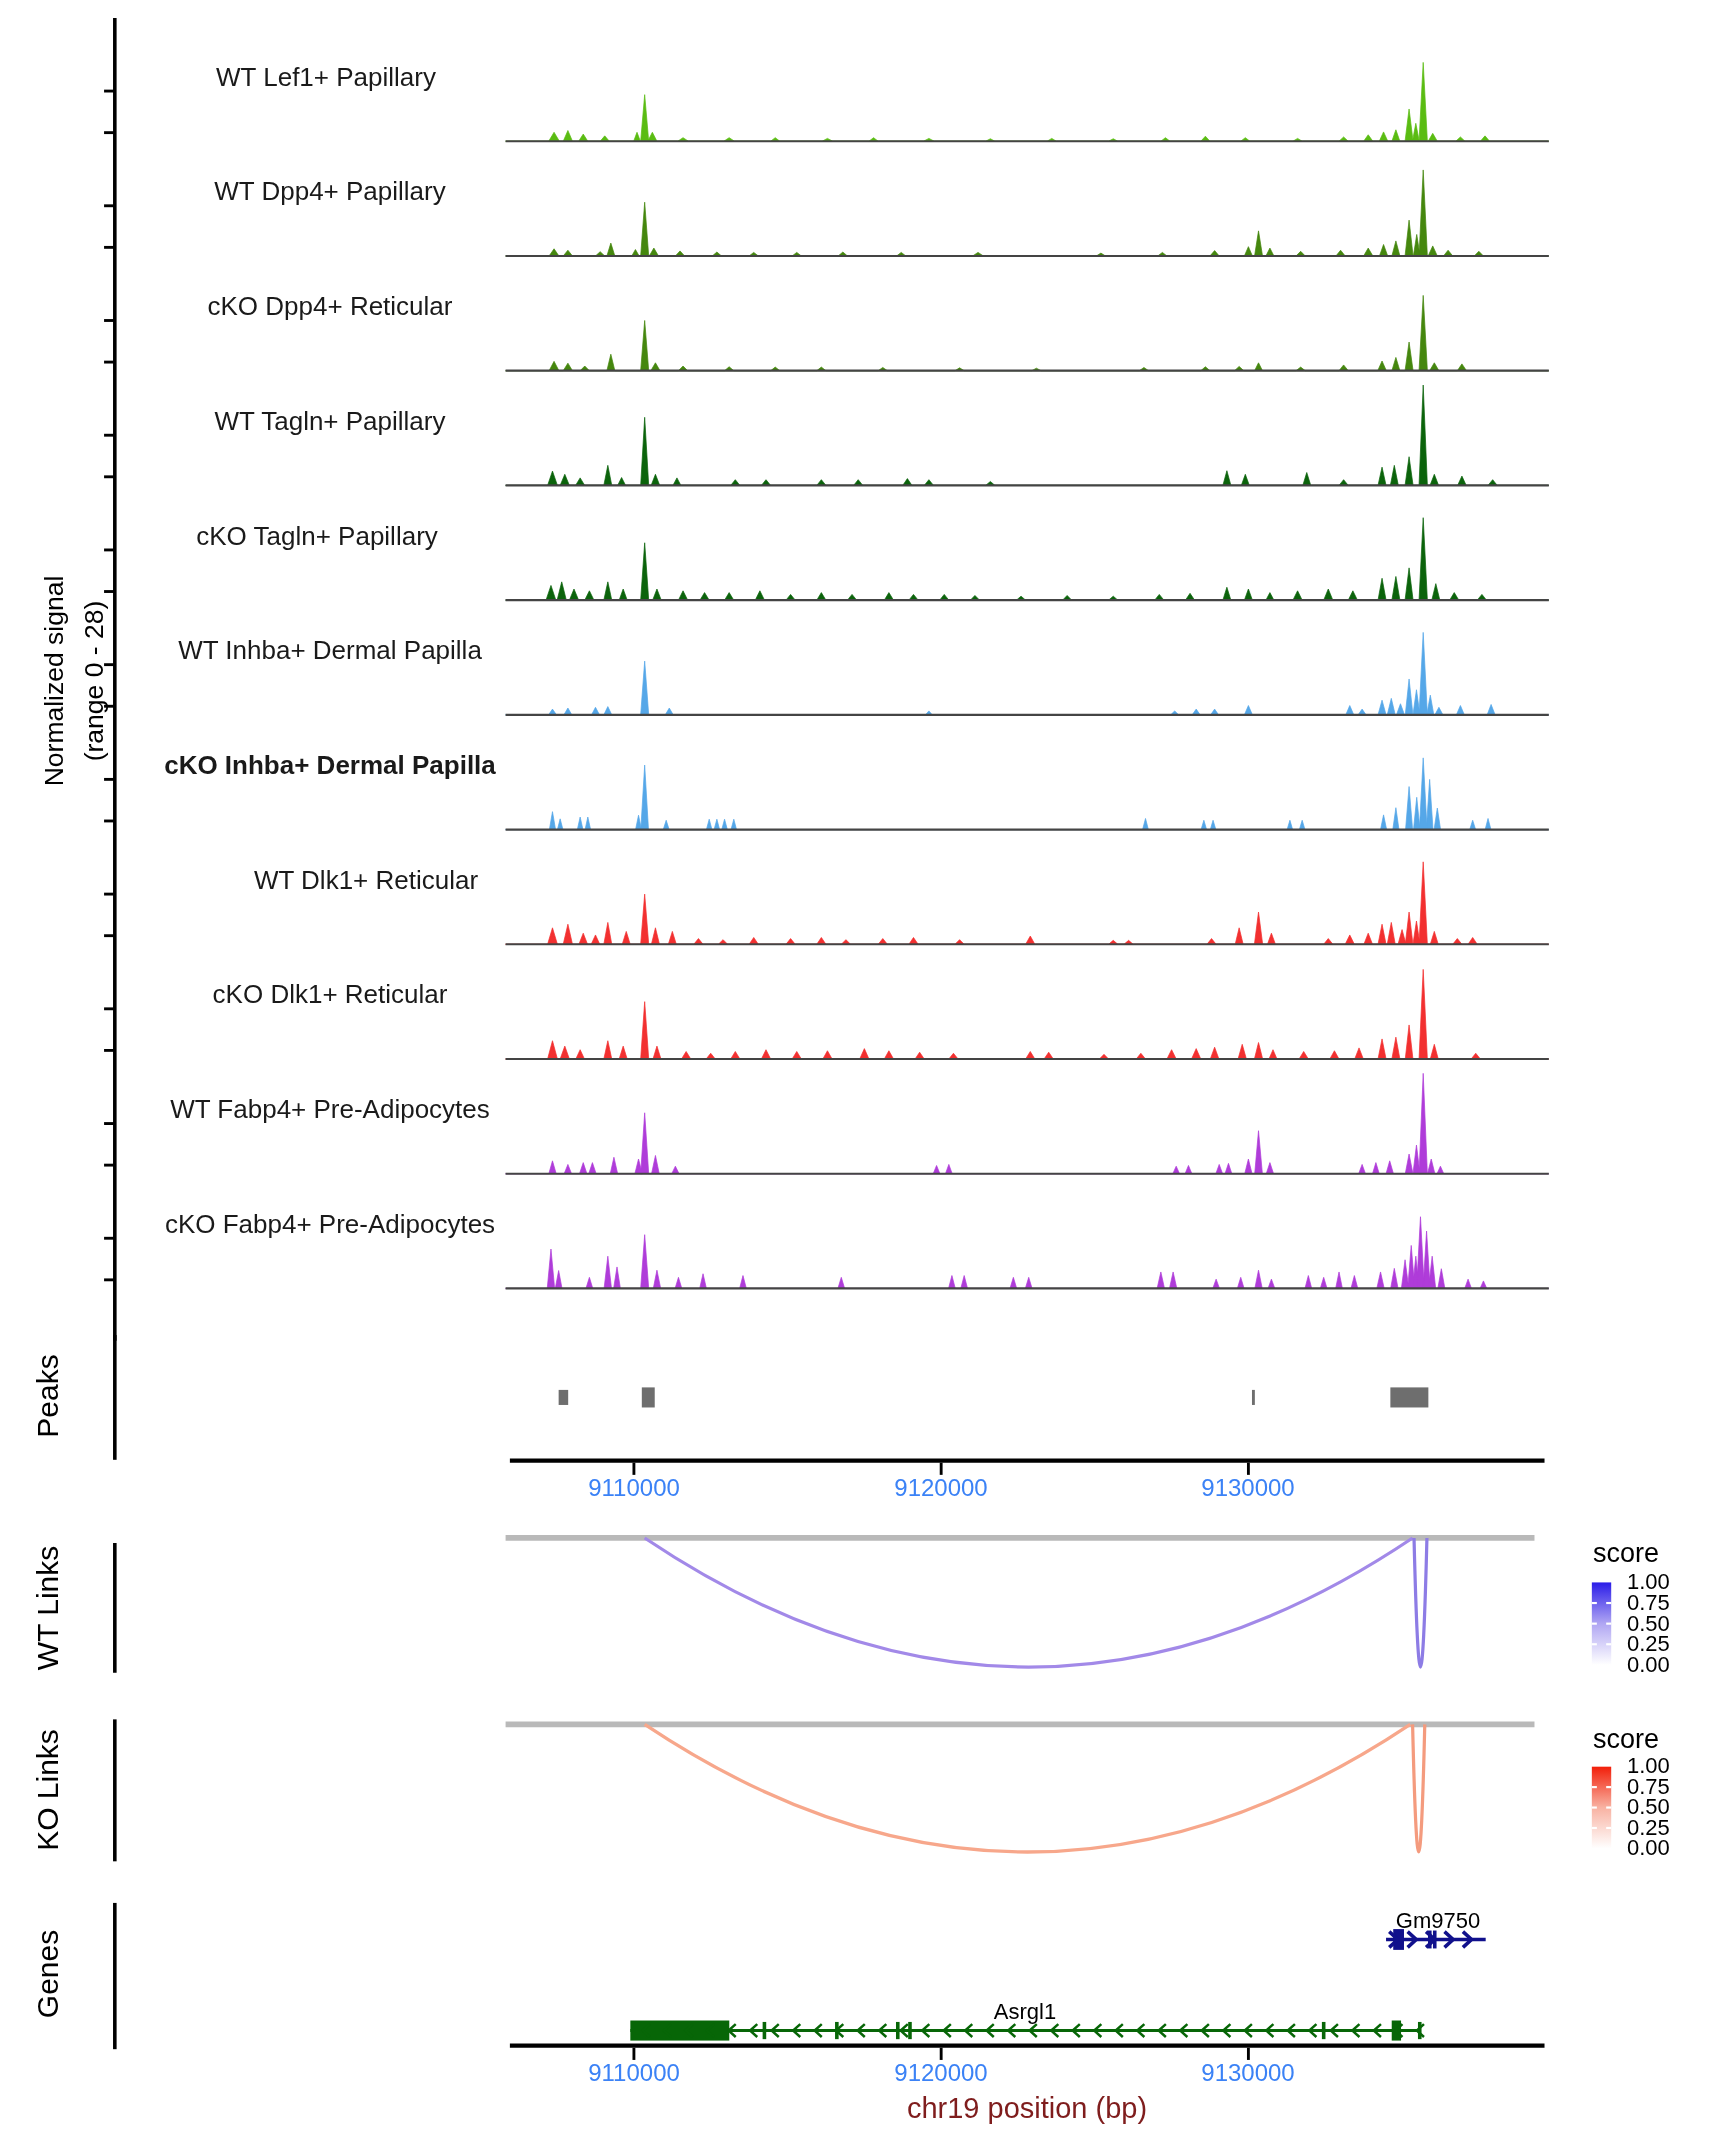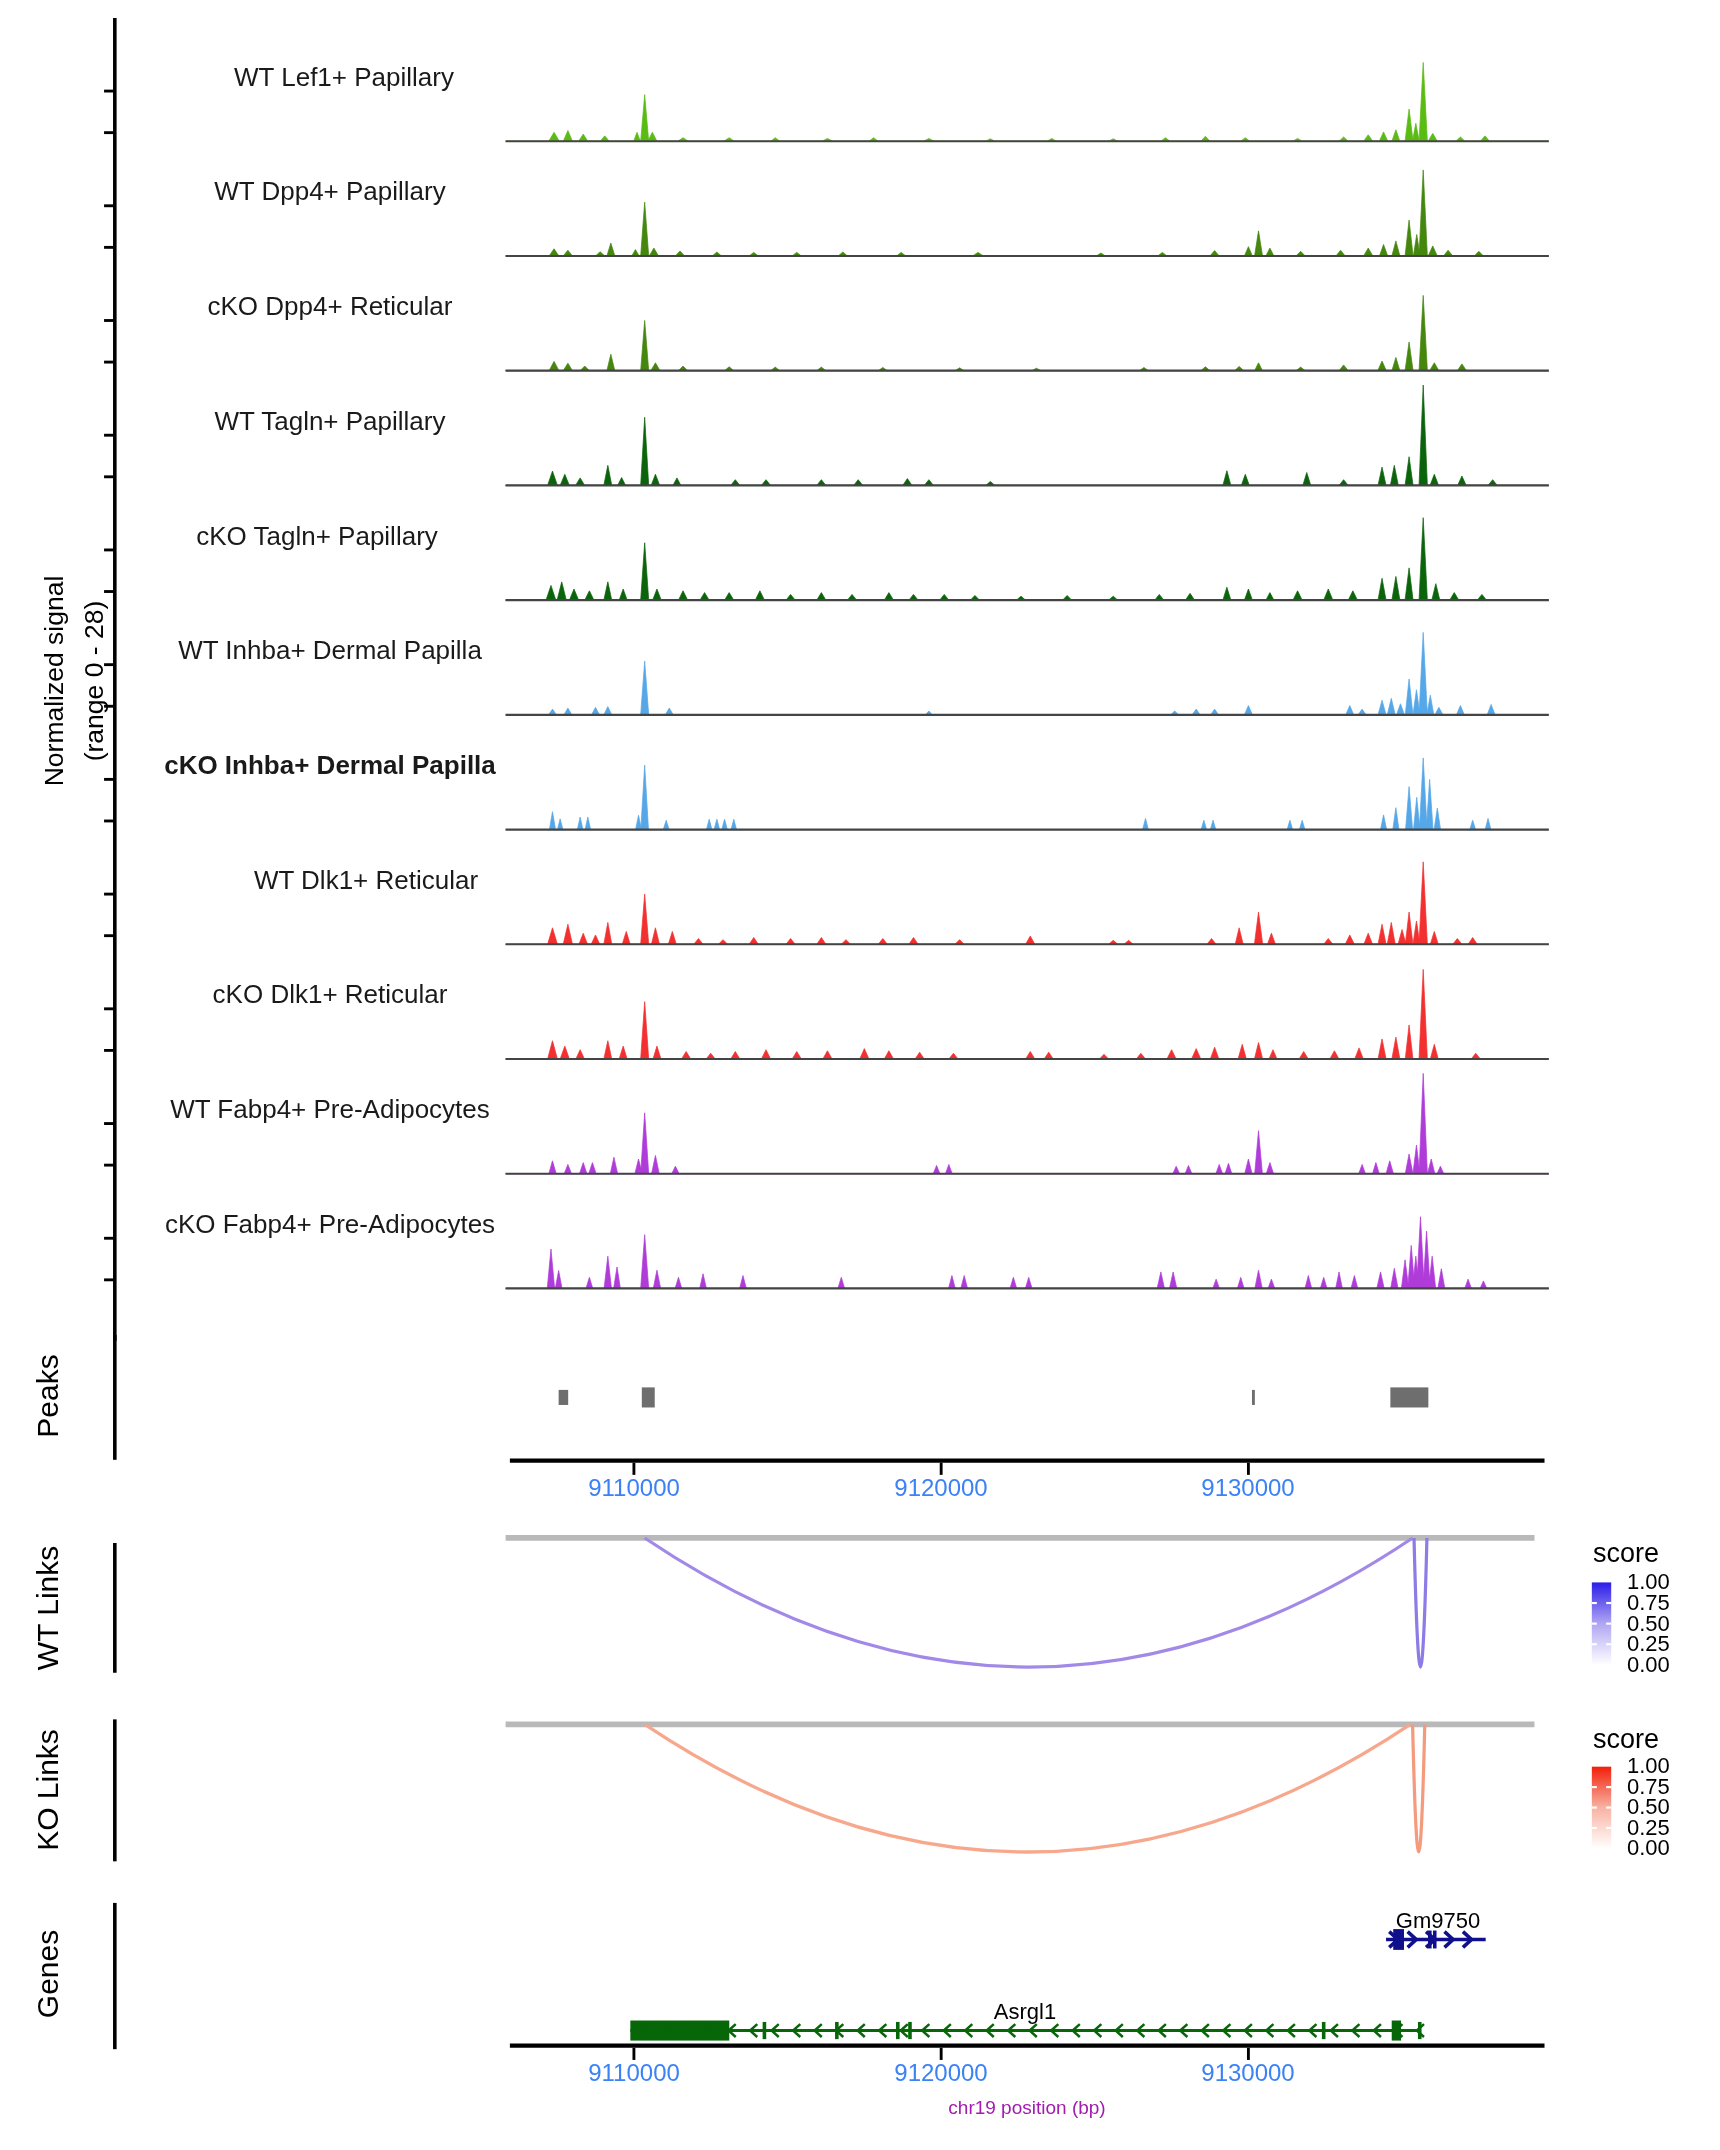--- a/index.html
+++ b/index.html
@@ -5,21 +5,21 @@
   html,body{margin:0;padding:0;background:#fff;}
   #fig{position:relative;width:1721px;height:2151px;background:#ffffff;overflow:hidden;
        font-family:"Liberation Sans","DejaVu Sans",sans-serif;}
   #gfx{position:absolute;left:0;top:0;}
   .clabel{position:absolute;transform:translate(-50%,-50%);white-space:nowrap;color:#1a1a1a;}
   .vlabel{position:absolute;transform:translate(-50%,-50%) rotate(-90deg);white-space:nowrap;color:#000;}
   .tlabel{font-size:26px;}
   .seclabel{font-size:30px;}
   .ylab{font-size:26.5px;}
   .rlabel{font-size:24px;color:#3b82f6;}
-  .xlab{font-size:19px;color:#a21caf;}
+  .xlab{font-size:29px;color:#7f1d1d;}
   .legtitle{position:absolute;font-size:27px;color:#000;transform:translate(0,-50%);white-space:nowrap;}
   .leglab{position:absolute;font-size:22px;color:#000;transform:translate(0,-50%);white-space:nowrap;}
   .genelab{position:absolute;font-size:22px;color:#000;transform:translate(-50%,-50%);white-space:nowrap;}
 </style>
 </head>
 <body>
 
 <div id="fig">
   <svg id="gfx" width="1721" height="2151" viewBox="0 0 2400 3000">
     <defs>
@@ -239,21 +239,21 @@
   <div class="leglab" style="left:1627px;top:1766px;">1.00</div>
   <div class="leglab" style="left:1627px;top:1787px;">0.75</div>
   <div class="leglab" style="left:1627px;top:1807px;">0.50</div>
   <div class="leglab" style="left:1627px;top:1828px;">0.25</div>
   <div class="leglab" style="left:1627px;top:1848px;">0.00</div>
 
   <div class="genelab" id="gene-label-0" style="left: 1438px; top: 1921px;">Gm9750</div>
   <div class="genelab" id="gene-label-1" style="left: 1025px; top: 2012px;">Asrgl1</div>
 
   <div class="clabel xlab" style="left:1027px;top:2108px;">chr19 position (bp)</div>
-<div class="clabel tlabel" style="left:344px;top:77px;">WT Lef1+ Papillary</div>
+<div class="clabel tlabel" style="left:326px;top:77px;">WT Lef1+ Papillary</div>
     <div class="clabel tlabel" style="left:330px;top:191px;">WT Dpp4+ Papillary</div>
     <div class="clabel tlabel" style="left:330px;top:306px;">cKO Dpp4+ Reticular</div>
     <div class="clabel tlabel" style="left:330px;top:421px;">WT Tagln+ Papillary</div>
     <div class="clabel tlabel" style="left:317px;top:536px;">cKO Tagln+ Papillary</div>
     <div class="clabel tlabel" style="left:330px;top:650px;">WT Inhba+ Dermal Papilla</div>
     <div class="clabel tlabel" style="left:330px;top:765px;font-weight:bold;">cKO Inhba+ Dermal Papilla</div>
     <div class="clabel tlabel" style="left:330px;top:880px;margin-left:36px;">WT Dlk1+ Reticular</div>
     <div class="clabel tlabel" style="left:330px;top:994px;">cKO Dlk1+ Reticular</div>
     <div class="clabel tlabel" style="left:330px;top:1109px;">WT Fabp4+ Pre-Adipocytes</div>
     <div class="clabel tlabel" style="left:330px;top:1224px;">cKO Fabp4+ Pre-Adipocytes</div>

